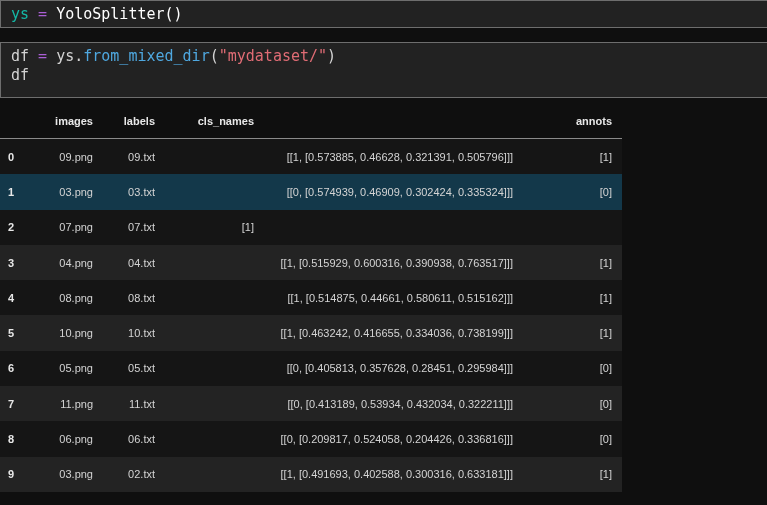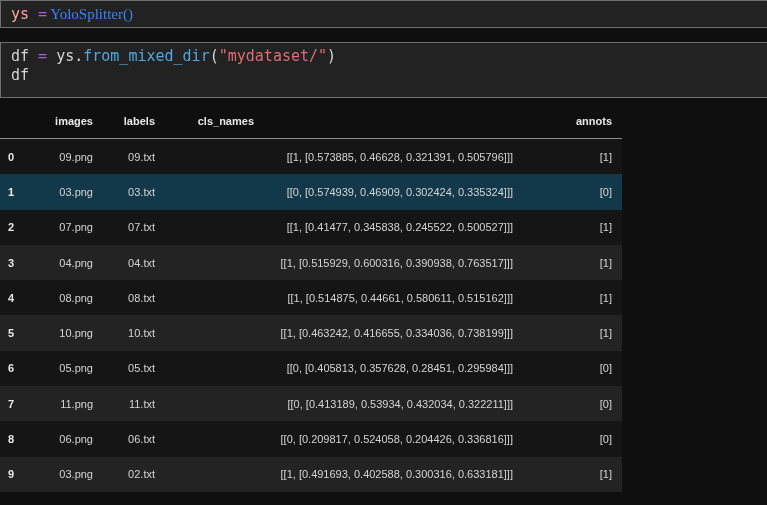--- a/index.html
+++ b/index.html
@@ -47,21 +47,21 @@
   .col-cls{width:99px;text-align:right;}
   .row-even{background:#151515;}
   .row-odd{background:#232323;}
   .row-hover{background:#13384a !important;}
 </style>
 </head>
 <body>
 
 <div>
   <div class="code-cell cell-1" id="code-cell-0">
-      <div class="code-line"><span style="color: #fca5a5;">ys </span><span style="color: rgb(171, 95, 214);">=</span><span style="color: #3b82f6; font-family: Liberation Serif, serif;"> YoloSplitter()</span></div>
+      <div class="code-line"><span style="color: #14b8a6;">ys </span><span style="color: rgb(171, 95, 214);">=</span><span style="color: #ffffff;"> YoloSplitter()</span></div>
     </div>
   <div class="code-cell cell-2" id="code-cell-1">
       <div class="code-line"><span style="color: rgb(212, 212, 212);">df </span><span style="color: rgb(171, 95, 214);">=</span><span style="color: rgb(212, 212, 212);"> ys.</span><span style="color: rgb(79, 168, 224);">from_mixed_dir</span><span style="color: rgb(212, 212, 212);">(</span><span style="color: rgb(224, 108, 117);">"mydataset/"</span><span style="color: rgb(212, 212, 212);">)</span></div>
       <div class="code-line"><span style="color: rgb(212, 212, 212);">df</span></div>
     </div>
 
   <div class="dataframe">
     <div class="df-row df-header" id="df-header">
         <div class="df-cell col-index"></div>
         <div class="df-cell col-images">images</div>
@@ -81,21 +81,20 @@
           <div class="df-cell col-index">1</div>
           <div class="df-cell col-images">03.png</div>
           <div class="df-cell col-labels">03.txt</div>
           <div class="df-cell col-annots">[[0, [0.574939, 0.46909, 0.302424, 0.335324]]]</div>
           <div class="df-cell col-cls">[0]</div>
         </div>
         <div class="df-row row-even">
           <div class="df-cell col-index">2</div>
           <div class="df-cell col-images">07.png</div>
           <div class="df-cell col-labels">07.txt</div>
-          <div class="df-cell col-annots">[[1, [0.41477, 0.345838, 0.245522, 0.500527]]]</div>
           <div class="df-cell col-cls">[1]</div>
         </div>
         <div class="df-row row-odd">
           <div class="df-cell col-index">3</div>
           <div class="df-cell col-images">04.png</div>
           <div class="df-cell col-labels">04.txt</div>
           <div class="df-cell col-annots">[[1, [0.515929, 0.600316, 0.390938, 0.763517]]]</div>
           <div class="df-cell col-cls">[1]</div>
         </div>
         <div class="df-row row-even">

